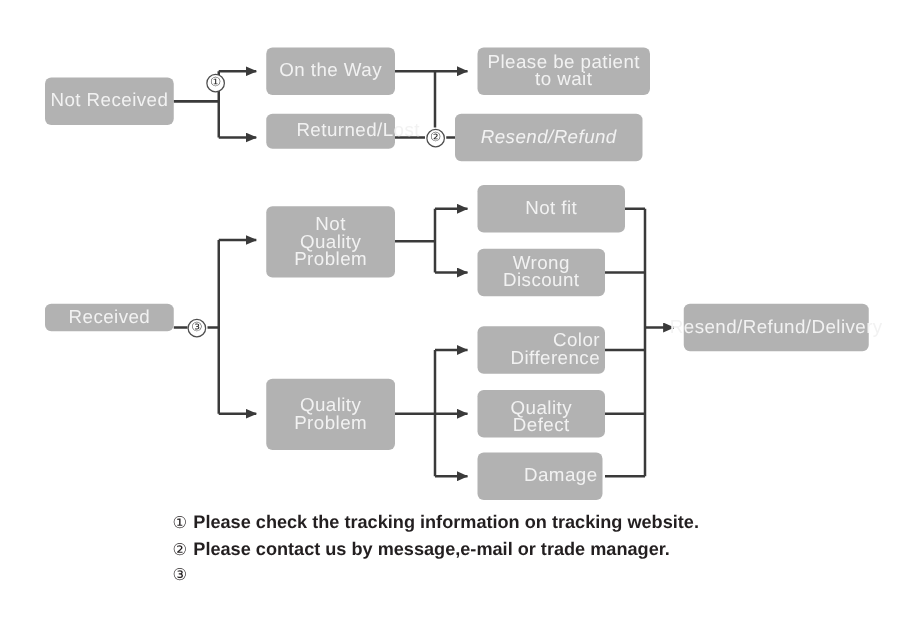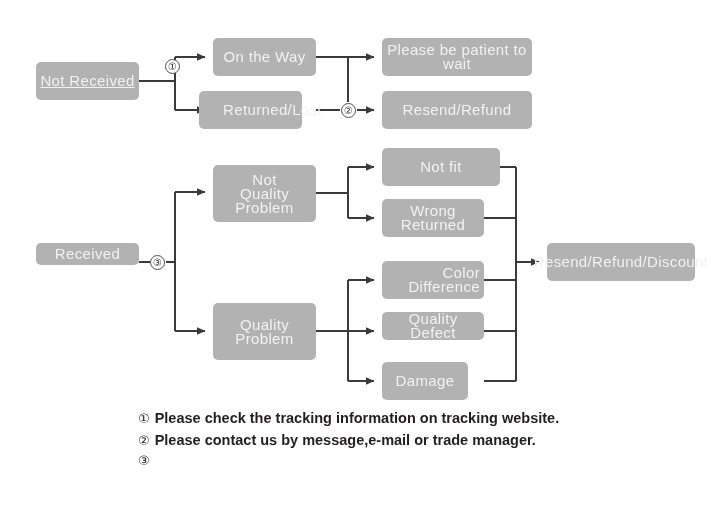--- a/index.html
+++ b/index.html
@@ -123,37 +123,37 @@
       <path d="M484,167 L516,167"></path>
       <path d="M484,218 L516,218"></path>
       <path d="M484,280 L516,280"></path>
       <path d="M484,331 L516,331"></path>
       <path d="M484,381 L516,381"></path>
       <path d="M516,167 L516,381"></path>
       <path d="M516,262 L539,262" marker-end="url(#arrow)"></path>
     </g>
   </svg>
 
-  <div class="node" style="left:36px; top:62px; width:103px; height:38px;text-decoration:underline;">
+  <div class="node" style="left:36px; top:62px; width:103px; height:38px;">
     <span>Not Received</span>
   </div>
 
   <div class="node" style="left:213px; top:38px; width:103px; height:38px;">
     <span>On the Way</span>
   </div>
 
-  <div class="node" style="left:199px; top:91px; width:103px; height:38px;padding-left:48px;">
+  <div class="node" style="left:213px; top:91px; width:103px; height:28px;padding-left:48px;">
     <span>Returned/Lost</span>
   </div>
 
-  <div class="node" style="left:382px; top:38px; width:150px; height:38px;">
+  <div class="node" style="left:382px; top:38px; width:138px; height:38px;">
     <span>Please be patient to wait</span>
   </div>
 
-  <div class="node" style="left:382px; top:91px; width:150px; height:38px;">
+  <div class="node" style="left:364px; top:91px; width:150px; height:38px;font-style:italic;">
     <span>Resend/Refund</span>
   </div>
 
   <div class="node" style="left:36px; top:243px; width:103px; height:22px;">
     <span>Received</span>
   </div>
 
   <div class="node" style="left:213px; top:165px; width:103px; height:57px; white-space:pre-line;justify-content:center;">
     <span>Not
 Quality
@@ -163,37 +163,37 @@
   <div class="node" style="left:213px; top:303px; width:103px; height:57px; white-space:pre-line;">
     <span>Quality
 Problem</span>
   </div>
 
   <div class="node" style="left:382px; top:148px; width:118px; height:38px;">
     <span>Not fit</span>
   </div>
 
   <div class="node" style="left:382px; top:199px; width:102px; height:38px;">
-    <span>Wrong Returned</span>
+    <span>Wrong Discount</span>
   </div>
 
   <div class="node" style="left:382px; top:261px; width:102px; height:38px;text-align:right;">
     <span>Color Difference</span>
   </div>
 
-  <div class="node" style="left:382px; top:312px; width:102px; height:28px;">
+  <div class="node" style="left:382px; top:312px; width:102px; height:38px;align-items:flex-end;">
     <span>Quality Defect</span>
   </div>
 
-  <div class="node" style="left:382px; top:362px; width:86px; height:38px;">
+  <div class="node" style="left:382px; top:362px; width:100px; height:38px;justify-content:flex-end;">
     <span>Damage</span>
   </div>
 
   <div class="node" style="left:547px; top:243px; width:148px; height:38px;">
-    <span>Resend/Refund/Discount</span>
+    <span>Resend/Refund/Delivery</span>
   </div>
 
   <div class="marker" style="left:165px; top:59px;">
     <span>①</span>
   </div>
   <div class="marker" style="left:341px; top:103px;">
     <span>②</span>
   </div>
   <div class="marker" style="left:150px; top:255px;">
     <span>③</span>

